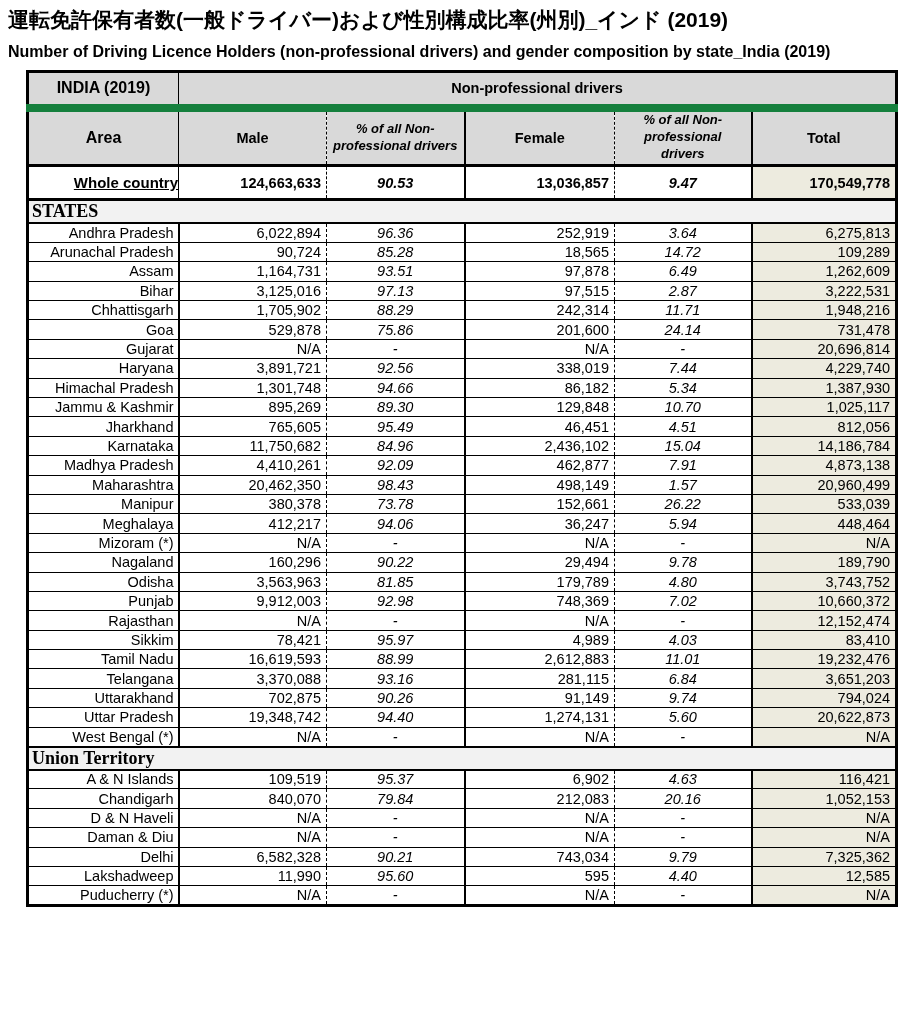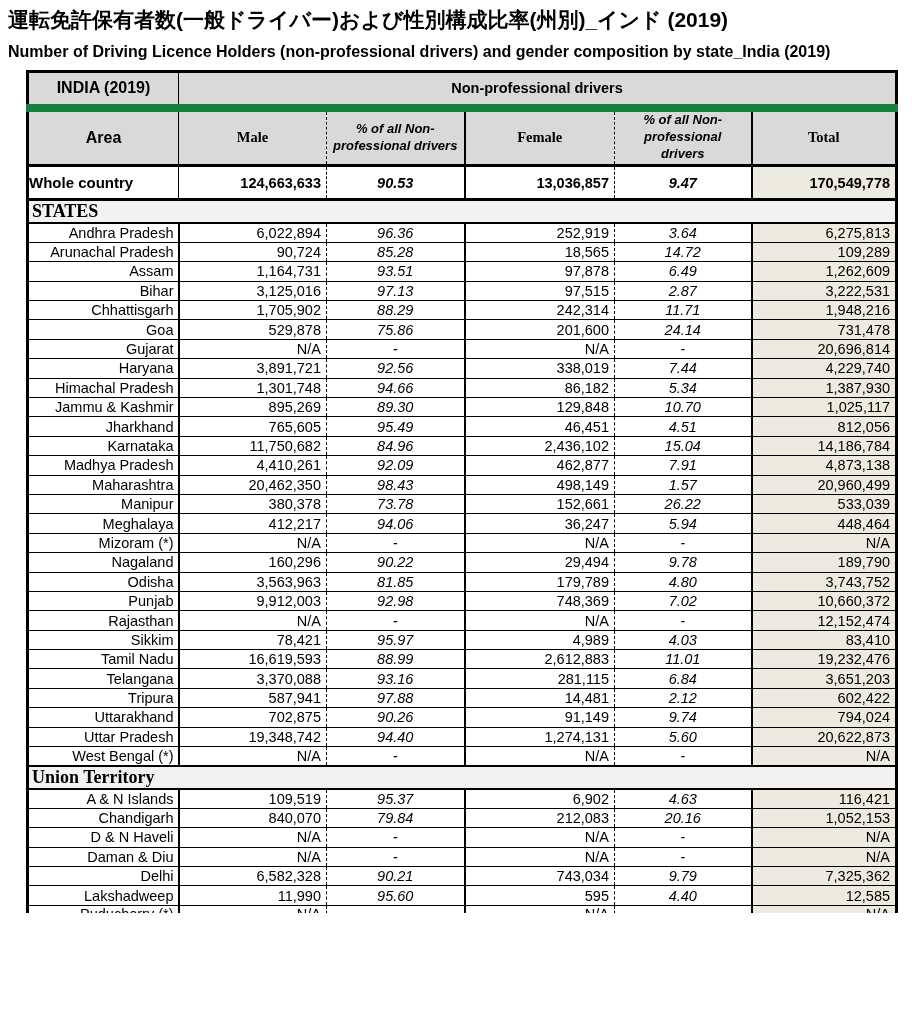--- a/index.html
+++ b/index.html
@@ -37,26 +37,26 @@
     overflow: hidden;
     white-space: nowrap;
     font-size: 14.5px;
   }
 
   
   .r-top th { height: 36px; background: #d9d9d9; font-size: 16px; font-weight: bold; text-align: center; border-bottom: 8px solid #15803d; }
   .r-top .h-group { font-size: 14.5px; }
   .r-cols th { height: 58px; background: #d9d9d9; text-align: center; vertical-align: middle; border-bottom: 3px solid #000; }
   .h-area { font-size: 16px; font-weight: bold; }
-  .h-col  { font-size: 14.5px; font-weight: bold; font-family: Liberation Serif, serif; }
+  .h-col  { font-size: 14.5px; font-weight: bold; }
   .h-pct  { font-size: 13px; font-weight: bold; font-style: italic; white-space: normal; line-height: 1.3; padding: 0 6px; border-left: none; border-right: 2px solid #000; }
 
   
   .r-whole td { height: 34px; border-bottom: 3px solid #000; font-weight: bold; }
-  .w-area { text-align: left; font-size: 15px; }
+  .w-area { text-align: right; font-size: 15px; text-decoration: underline; }
 
   
   .r-section td {
     height: 18px; background: #f2f2f2;
     font-weight: bold; text-align: left; padding-left: 3px;
     border-top: 2px solid #000; border-bottom: 2px solid #000;
     font-size: 18px;
     font-family: Liberation Serif, serif;
   }
 
@@ -302,28 +302,20 @@
         </tr>
         <tr class="r-data">
           <td class="c-area">Telangana</td>
           <td class="c-num">3,370,088</td>
           <td class="c-pct">93.16</td>
           <td class="c-num">281,115</td>
           <td class="c-pct">6.84</td>
           <td class="c-total">3,651,203</td>
         </tr>
         <tr class="r-data">
-          <td class="c-area">Tripura</td>
-          <td class="c-num">587,941</td>
-          <td class="c-pct">97.88</td>
-          <td class="c-num">14,481</td>
-          <td class="c-pct">2.12</td>
-          <td class="c-total">602,422</td>
-        </tr>
-        <tr class="r-data">
           <td class="c-area">Uttarakhand</td>
           <td class="c-num">702,875</td>
           <td class="c-pct">90.26</td>
           <td class="c-num">91,149</td>
           <td class="c-pct">9.74</td>
           <td class="c-total">794,024</td>
         </tr>
         <tr class="r-data">
           <td class="c-area">Uttar Pradesh</td>
           <td class="c-num">19,348,742</td>

